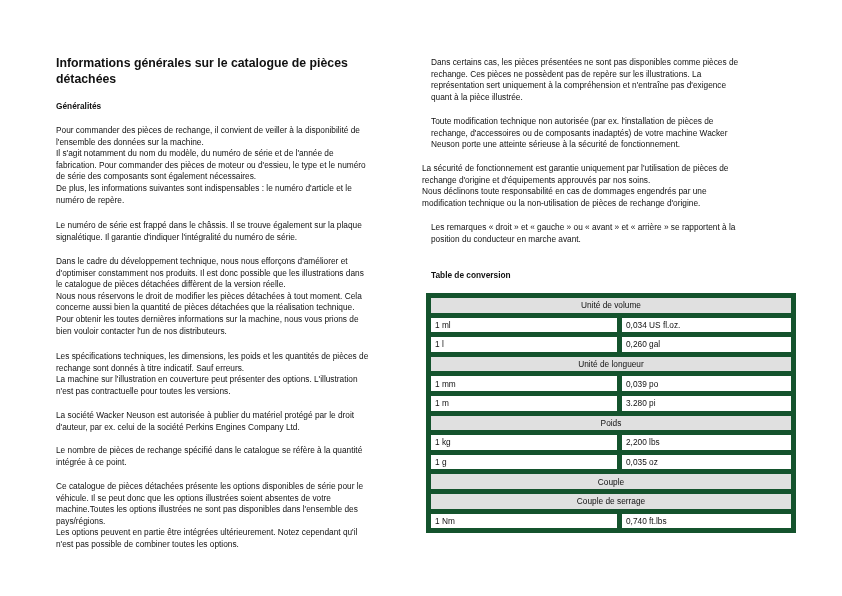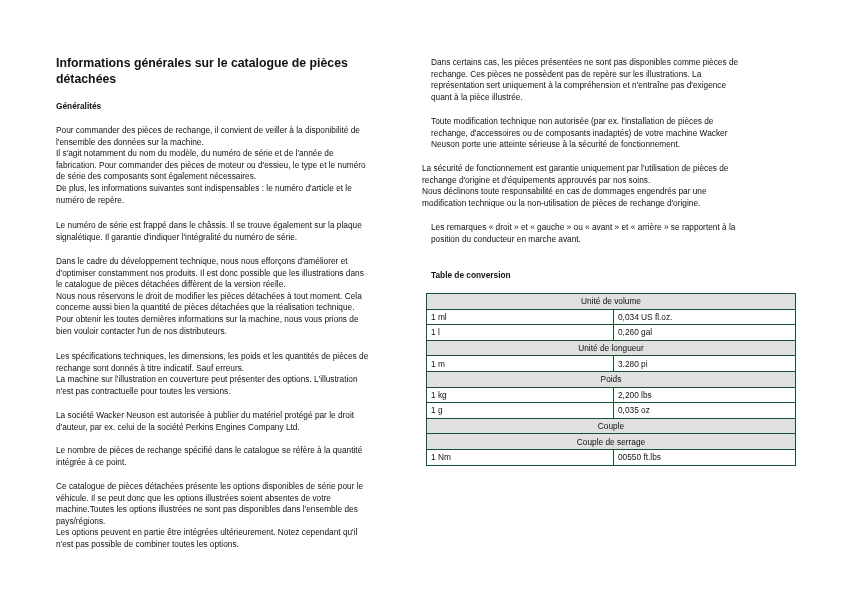--- a/index.html
+++ b/index.html
@@ -16,21 +16,21 @@
     }
     .para {
       position: absolute; font-size: 8.3px; line-height: 11.6px; margin: 0;
       white-space: pre-line;
     }
     table.conv {
       position: absolute; left: 426px; top: 293px; width: 370px;
       border-collapse: collapse; font-size: 8.3px;
     }
     table.conv td {
-      border: 1px solid #14532d; height: 14.6px; padding: 0 0 0 4px;
+      border: 5px solid #14532d; height: 14.6px; padding: 0 0 0 4px;
       vertical-align: middle; line-height: 10px;
     }
     table.conv tr.group td {
       background: #e0e0e0; text-align: center; padding: 0;
     }
     table.conv td.c1 { width: 182px; border-radius: 7px; }
   </style>
 </head>
 <body>
 
@@ -96,20 +96,24 @@
       </tr>
     <tr>
         <td class="c1">1 l</td>
         <td>0,260 gal</td>
       </tr>
 
     <tr class="group">
         <td colspan="2">Unité de longueur</td>
       </tr>
     <tr>
+        <td class="c1">1 mm</td>
+        <td>0,039 po</td>
+      </tr>
+    <tr>
         <td class="c1">1 m</td>
         <td>3.280 pi</td>
       </tr>
 
     <tr class="group">
         <td colspan="2">Poids</td>
       </tr>
     <tr>
         <td class="c1">1 kg</td>
         <td>2,200 lbs</td>
@@ -121,16 +125,16 @@
 
     <tr class="group">
         <td colspan="2">Couple</td>
       </tr>
 
     <tr class="group">
         <td colspan="2">Couple de serrage</td>
       </tr>
     <tr>
         <td class="c1">1 Nm</td>
-        <td>00550 ft.lbs</td>
+        <td>0,740 ft.lbs</td>
       </tr>
   </tbody>
 </table>
 
 </body></html>

